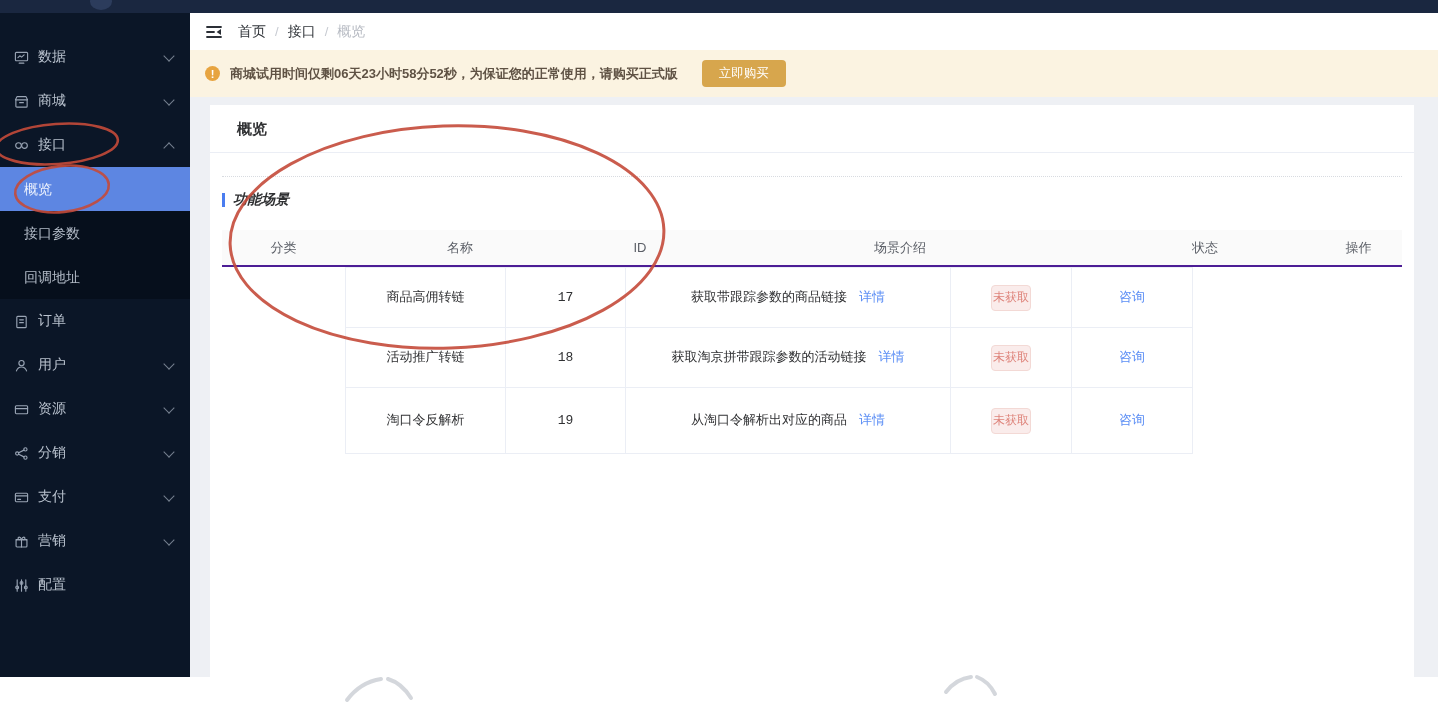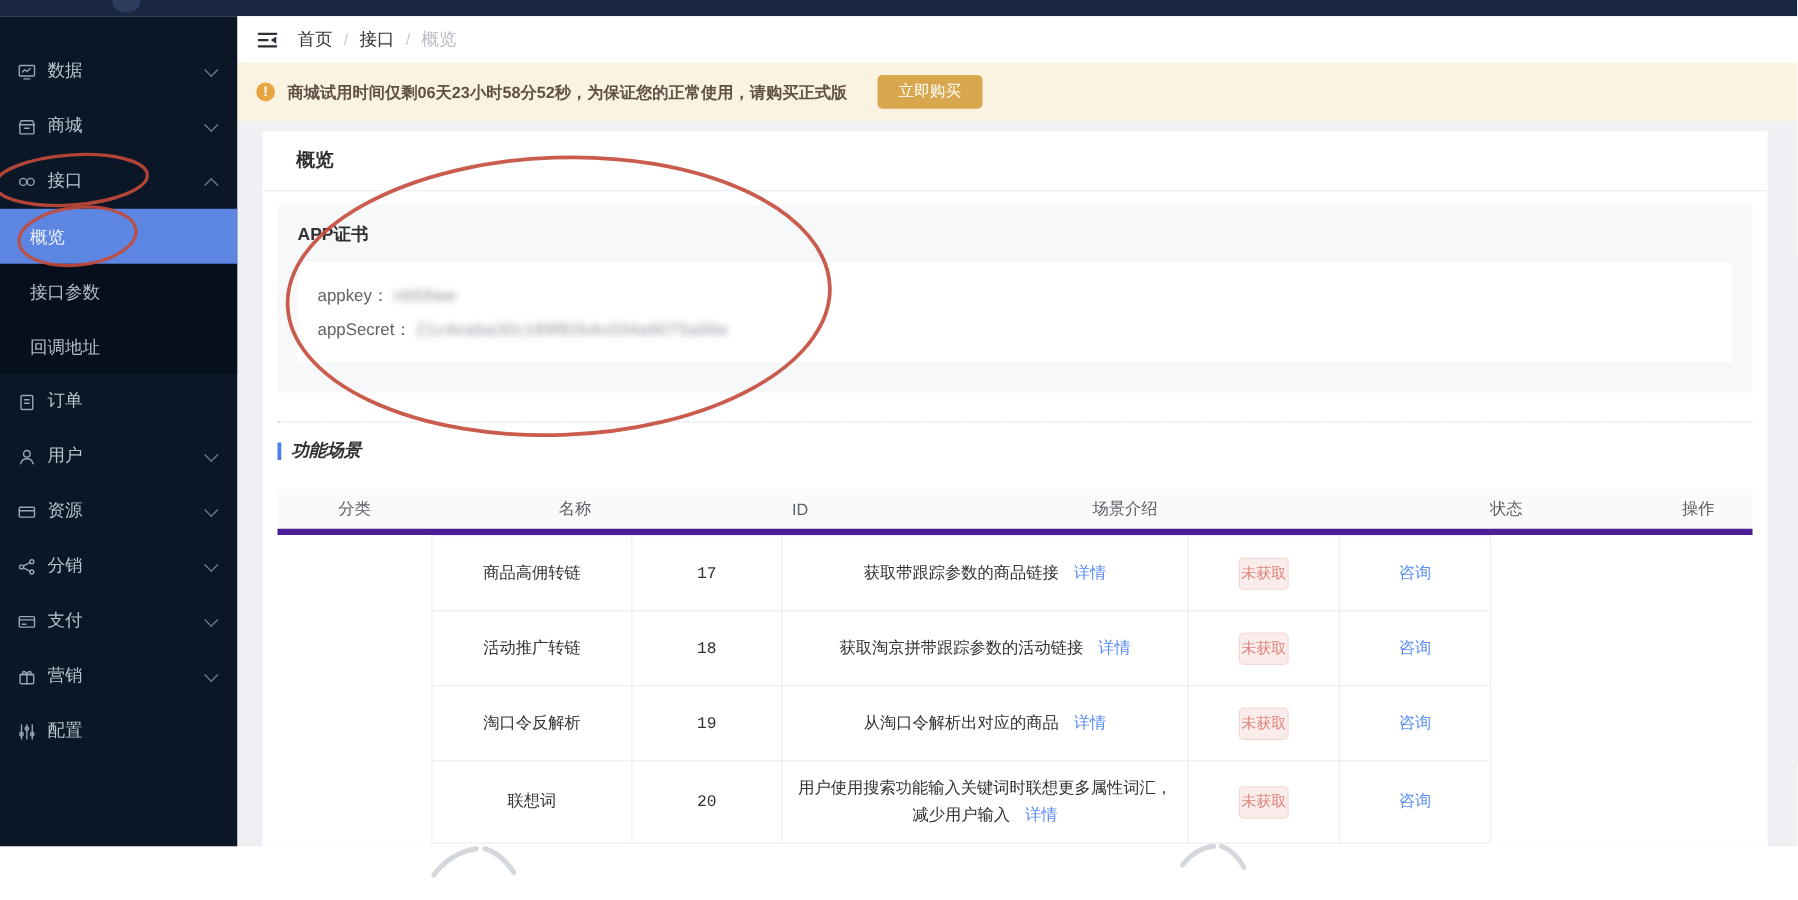--- a/index.html
+++ b/index.html
@@ -46,21 +46,21 @@
   .cert-title{font-size:14px;font-weight:bold;color:#303133;}
   .cert-inner{margin-top:13px;background:#fff;height:80px;box-sizing:border-box;padding:13px 16px;
               font-size:13.5px;color:#606266;}
   .cert-line{line-height:27px;}
   .mosaic{filter:blur(2.4px);color:#8d949e;letter-spacing:.5px;}
   .dotted{margin:23px 12px 0;border-top:1px dotted #d8dbe0;height:0;}
   .sec-head{margin:14px 0 0 12px;display:flex;align-items:center;gap:8px;font-style:italic;}
   .sec-bar{width:3px;height:14px;background:#4a7df0;}
   .sec-title{font-size:14px;font-weight:bold;color:#303133;}
   .thead{margin:21px 12px 0;height:37px;background:#fafafa;display:flex;align-items:center;
-         font-size:13px;color:#5a5e66;border-bottom:5px solid #4c1d95;box-sizing:border-box;}
+         font-size:13px;color:#5a5e66;border-bottom:2px solid #4c1d95;box-sizing:border-box;}
   .th{text-align:center;}
   .body-table{margin-left:135px;border-collapse:collapse;table-layout:fixed;width:847px;
               font-size:13px;color:#303133;font-family:Liberation Mono, monospace;}
   .body-table td{border:1px solid #ebeef5;text-align:center;padding:6px 10px;box-sizing:border-box;
                  line-height:1.65;}
   .body-table tr{height:60px;}
   .body-table tr:last-child{height:66px;}
   .link{color:#5a8df5;cursor:pointer;text-decoration:none;}
   .detail-gap{margin-left:12px;}
   .badge{display:inline-block;background:#faeceb;border:1px solid #f3d9d5;color:#de847b;
@@ -213,33 +213,20 @@
     <div class="banner">
       <span class="warn-icon">!</span>
       <span class="banner-text">商城试用时间仅剩06天23小时58分52秒，为保证您的正常使用，请购买正式版</span>
       <button class="buy-btn">立即购买</button>
     </div>
 
     <div class="content">
       <div class="card">
         <div class="card-head">概览</div>
 
-        <div class="cert">
-          <div class="cert-title">APP证书</div>
-          <div class="cert-inner">
-            <div class="cert-line">
-              <span>appkey：</span>
-              <span class="mosaic">nb59aw</span>
-            </div>
-            <div class="cert-line">
-              <span>appSecret：</span>
-              <span class="mosaic">21c4eaba30c189f82b4c034a9075a56e</span>
-            </div>
-          </div>
-        </div>
 
         <div class="dotted"></div>
 
         <div class="sec-head">
           <span class="sec-bar"></span>
           <span class="sec-title">功能场景</span>
         </div>
 
         <div class="thead" id="scenes-thead">
             <span class="th" style="width:123px">分类</span>
@@ -272,27 +259,20 @@
                 <td><span class="badge">未获取</span></td>
                 <td><a class="link">咨询</a></td>
               </tr>
               <tr>
                 <td>淘口令反解析</td>
                 <td>19</td>
                 <td>从淘口令解析出对应的商品<a class="link detail-gap">详情</a></td>
                 <td><span class="badge">未获取</span></td>
                 <td><a class="link">咨询</a></td>
               </tr>
-              <tr>
-                <td>联想词</td>
-                <td>20</td>
-                <td>用户使用搜索功能输入关键词时联想更多属性词汇，减少用户输入<a class="link detail-gap">详情</a></td>
-                <td><span class="badge">未获取</span></td>
-                <td><a class="link">咨询</a></td>
-              </tr>
             </tbody>
         </table>
       </div>
     </div>
   </div>
 
   <svg class="overlay" viewBox="0 0 1438 720">
     <ellipse cx="57" cy="144" rx="61" ry="20" transform="rotate(-4 57 144)" fill="none" stroke="#c44a3a" stroke-width="2.6" opacity="0.9"></ellipse>
     <ellipse cx="62" cy="189" rx="47" ry="23" transform="rotate(-6 62 189)" fill="none" stroke="#c44a3a" stroke-width="2.6" opacity="0.9"></ellipse>
     <ellipse cx="447" cy="237" rx="217" ry="111" transform="rotate(-2 447 237)" fill="none" stroke="#c44a3a" stroke-width="3" opacity="0.9"></ellipse>

